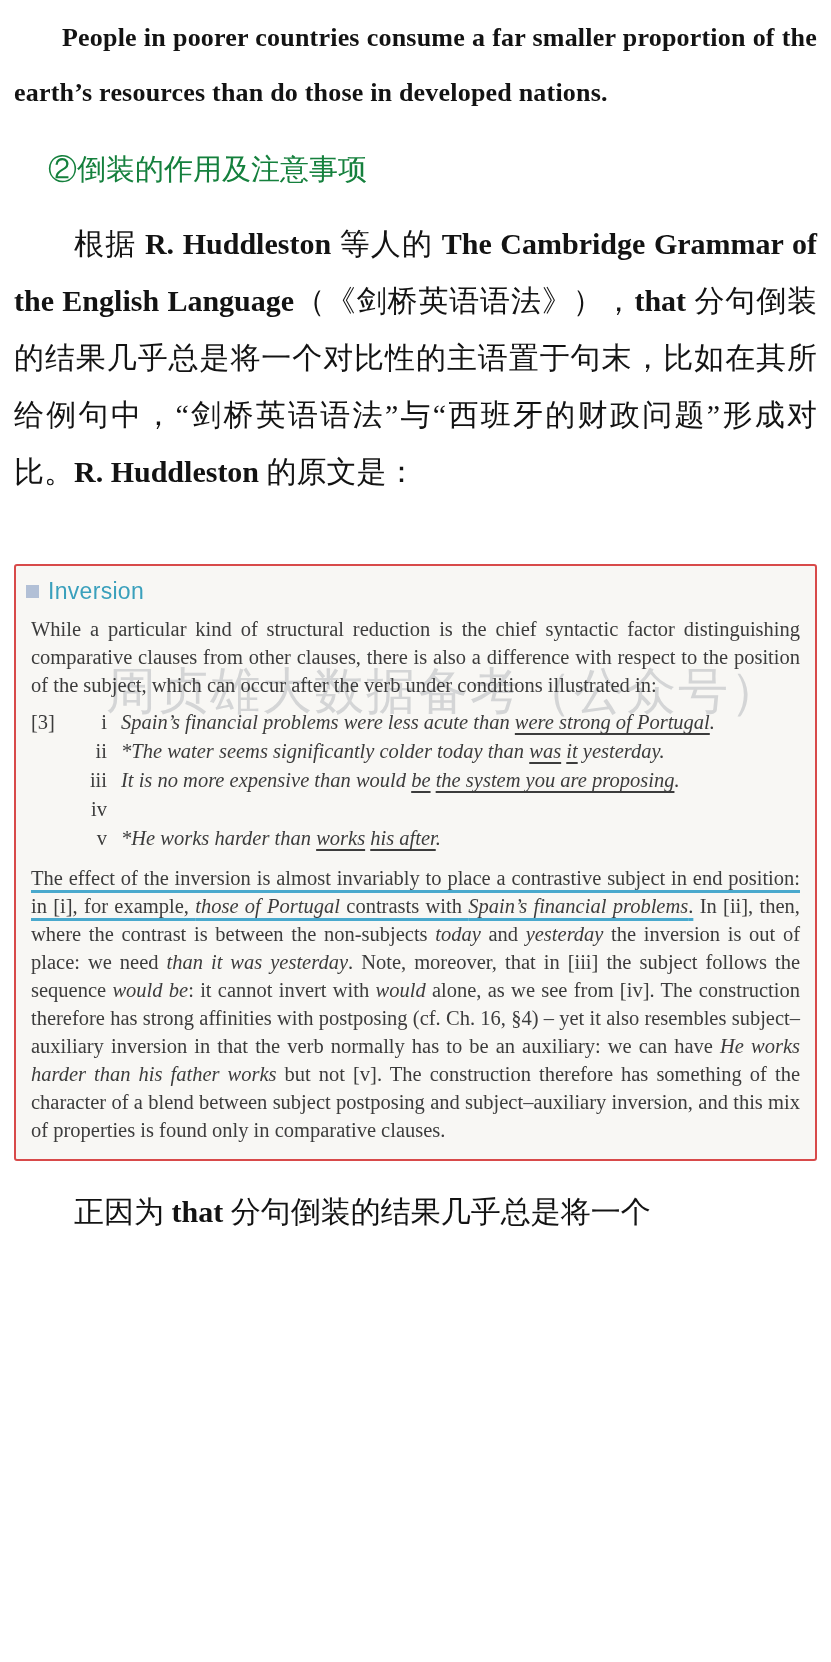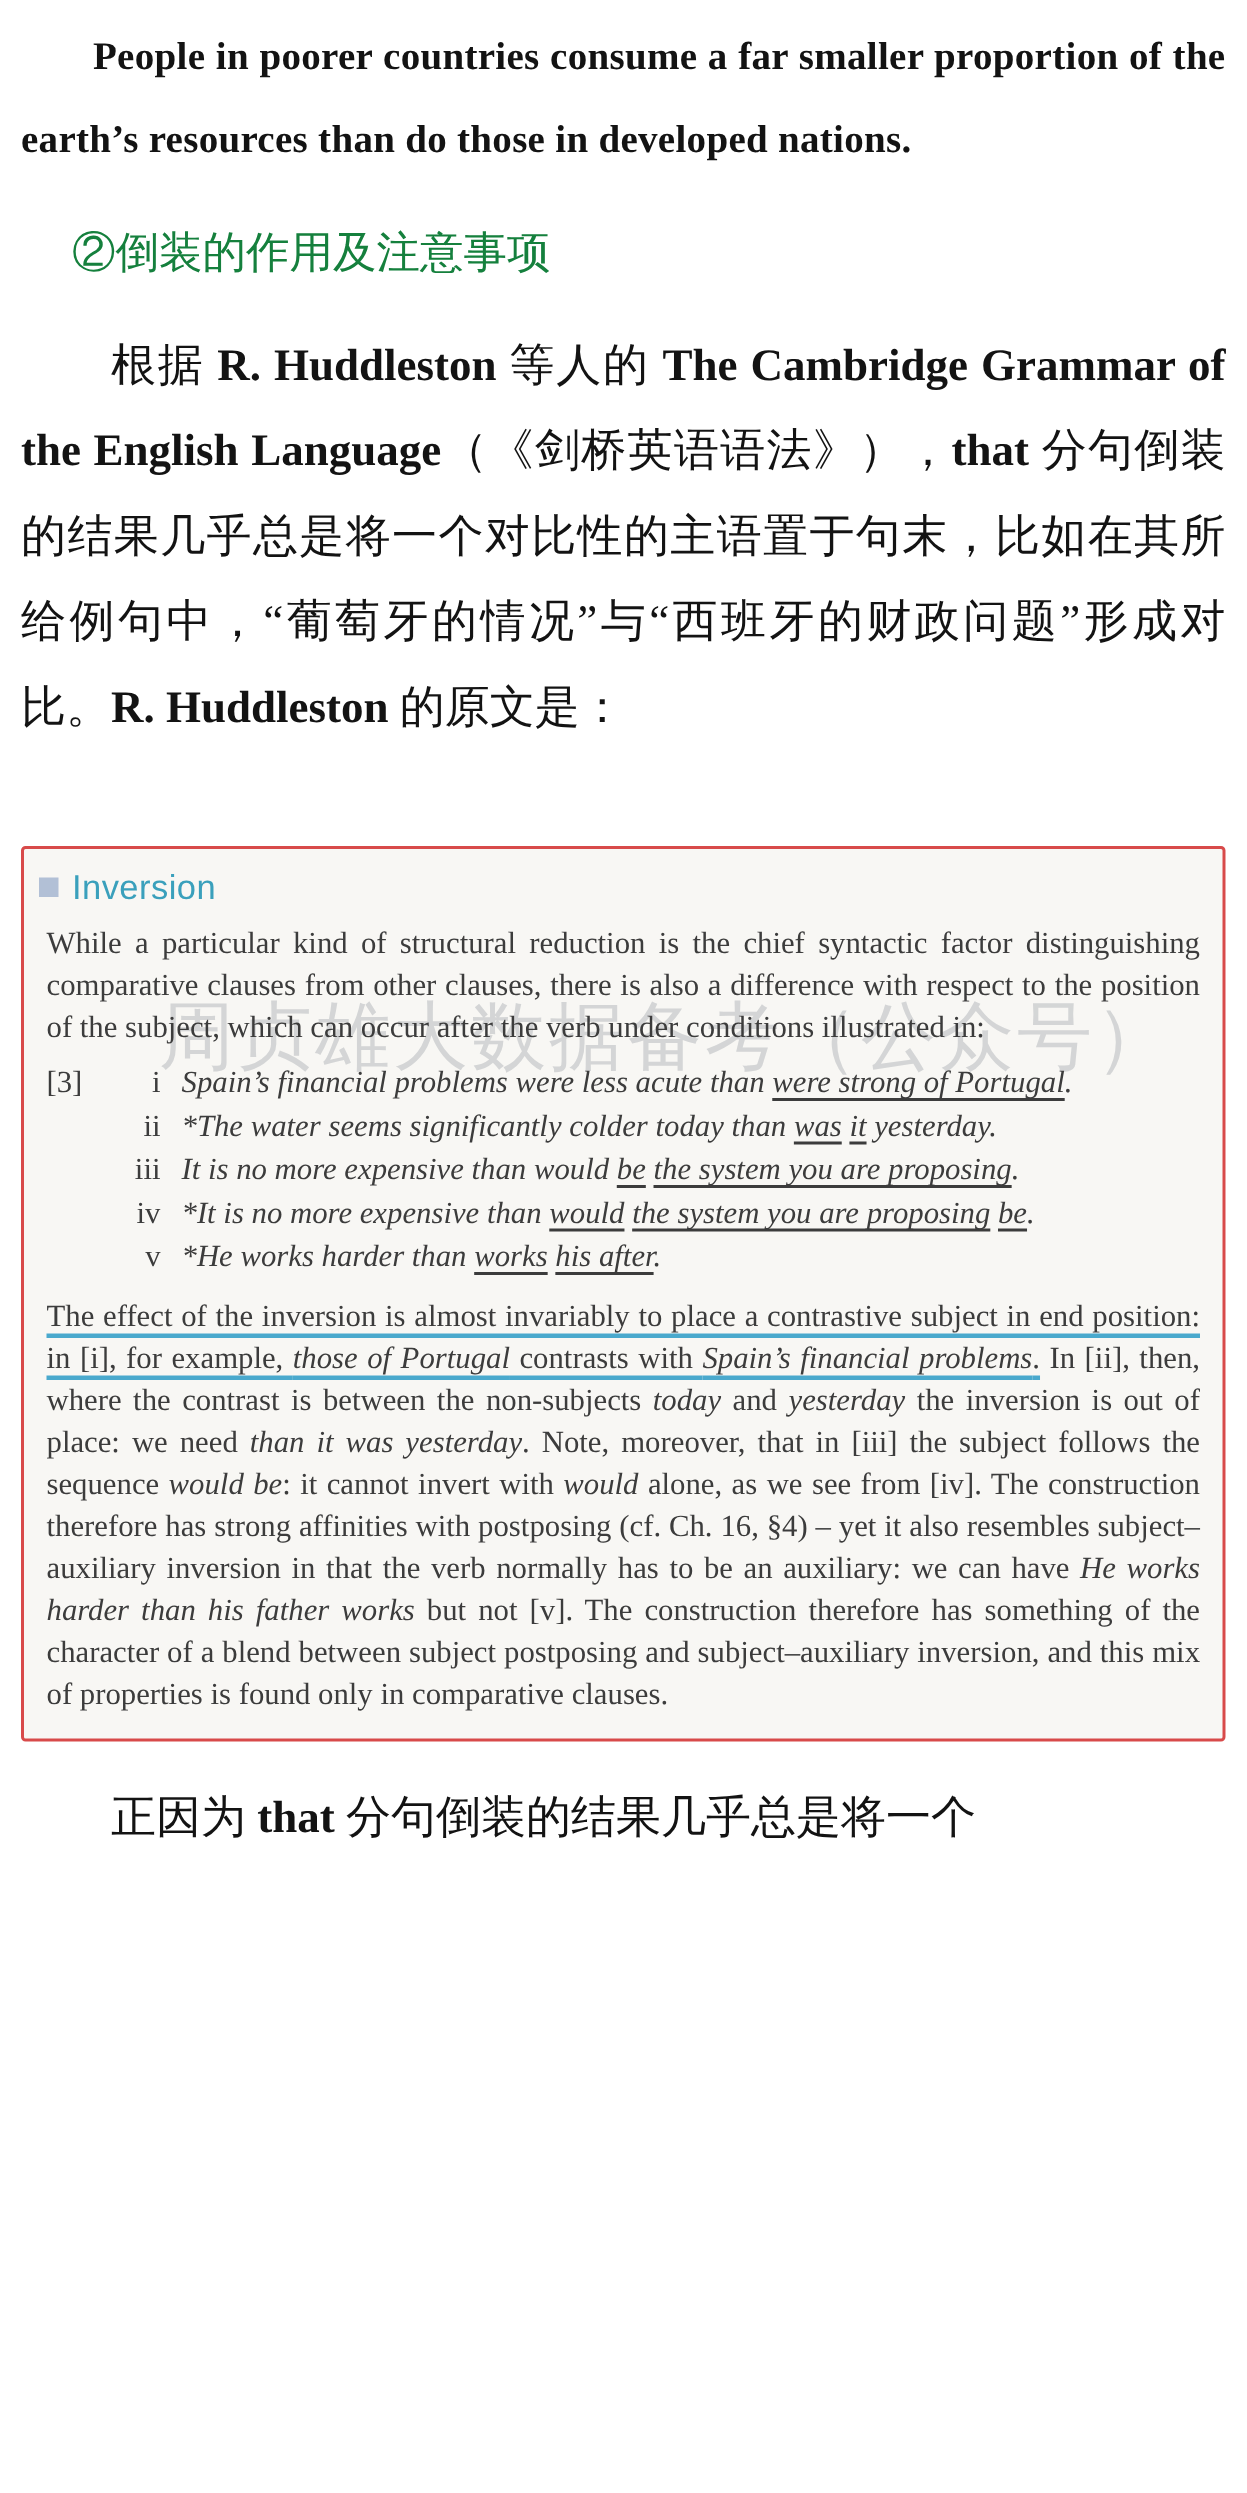--- a/index.html
+++ b/index.html
@@ -100,21 +100,21 @@
 </style>
 </head>
 <body>
 
 <div class="page">
 
   <p class="intro"><span>People in poorer countries consume a far smaller proportion of the earth’s resources than do those in developed nations.</span></p>
 
   <h2 class="heading">②倒装的作用及注意事项</h2>
 
-  <p class="cn"><span>根据 </span><span class="b">R. Huddleston</span><span> 等人的 </span><span class="b">The Cambridge Grammar of the English Language</span><span>（《剑桥英语语法》），</span><span class="b">that</span><span> 分句倒装的结果几乎总是将一个对比性的主语置于句末，比如在其所给例句中，“葡萄牙的情况”与“西班牙的财政问题”形成对比。</span><span class="b">R. Huddleston</span><span> 的原文是：</span></p>
+  <p class="cn"><span>根据 </span><span class="b">R. Huddleston</span><span> 等人的 </span><span class="b">The Cambridge Grammar of the English Language</span><span>（《剑桥英语语法》），</span><span class="b">that</span><span> 分句倒装的结果几乎总是将一个对比性的主语置于句末，比如在其所给例句中，“剑桥英语语法”与“西班牙的财政问题”形成对比。</span><span class="b">R. Huddleston</span><span> 的原文是：</span></p>
 
   <section class="excerpt">
     <div class="watermark">周贞雄大数据备考（公众号）</div>
 
     <div class="excerpt-content">
       <div class="excerpt-header">
         <span class="bullet"></span>
         <span class="excerpt-title">Inversion</span>
       </div>
 
@@ -132,21 +132,20 @@
           <div class="ex-text"><span class="i">*The water seems significantly colder today than </span><span class="i u">was</span><span class="i"> </span><span class="i u">it</span><span class="i"> yesterday.</span></div>
         </div>
         <div class="ex-row">
           <span class="ex-group"></span>
           <span class="ex-num">iii</span>
           <div class="ex-text"><span class="i">It is no more expensive than would </span><span class="i u">be</span><span class="i"> </span><span class="i u">the system you are proposing</span><span class="i">.</span></div>
         </div>
         <div class="ex-row">
           <span class="ex-group"></span>
           <span class="ex-num">iv</span>
-          <div class="ex-text"><span class="i">*It is no more expensive than </span><span class="i u">would</span><span class="i"> </span><span class="i u">the system you are proposing</span><span class="i"> </span><span class="i u">be</span><span class="i">.</span></div>
         </div>
         <div class="ex-row">
           <span class="ex-group"></span>
           <span class="ex-num">v</span>
           <div class="ex-text"><span class="i">*He works harder than </span><span class="i u">works</span><span class="i"> </span><span class="i u">his after</span><span class="i">.</span></div>
         </div>
       </div>
 
       <p class="bk disc"><span class="bu">The effect of the inversion is almost invariably to place a contrastive subject in end position: in [i], for example, </span><span class="i bu">those of Portugal</span><span class="bu"> contrasts with </span><span class="i bu">Spain’s financial problems</span><span class="bu">.</span><span> In [ii], then, where the contrast is between the non-subjects </span><span class="i">today</span><span> and </span><span class="i">yesterday</span><span> the inversion is out of place: we need </span><span class="i">than it was yesterday</span><span>. Note, moreover, that in [iii] the subject follows the sequence </span><span class="i">would be</span><span>: it cannot invert with </span><span class="i">would</span><span> alone, as we see from [iv]. The construction therefore has strong affinities with postposing (cf. Ch. 16, §4) – yet it also resembles subject–auxiliary inversion in that the verb normally has to be an auxiliary: we can have </span><span class="i">He works harder than his father works</span><span> but not [v]. The construction therefore has something of the character of a blend between subject postposing and subject–auxiliary inversion, and this mix of properties is found only in comparative clauses.</span></p>
     </div>

